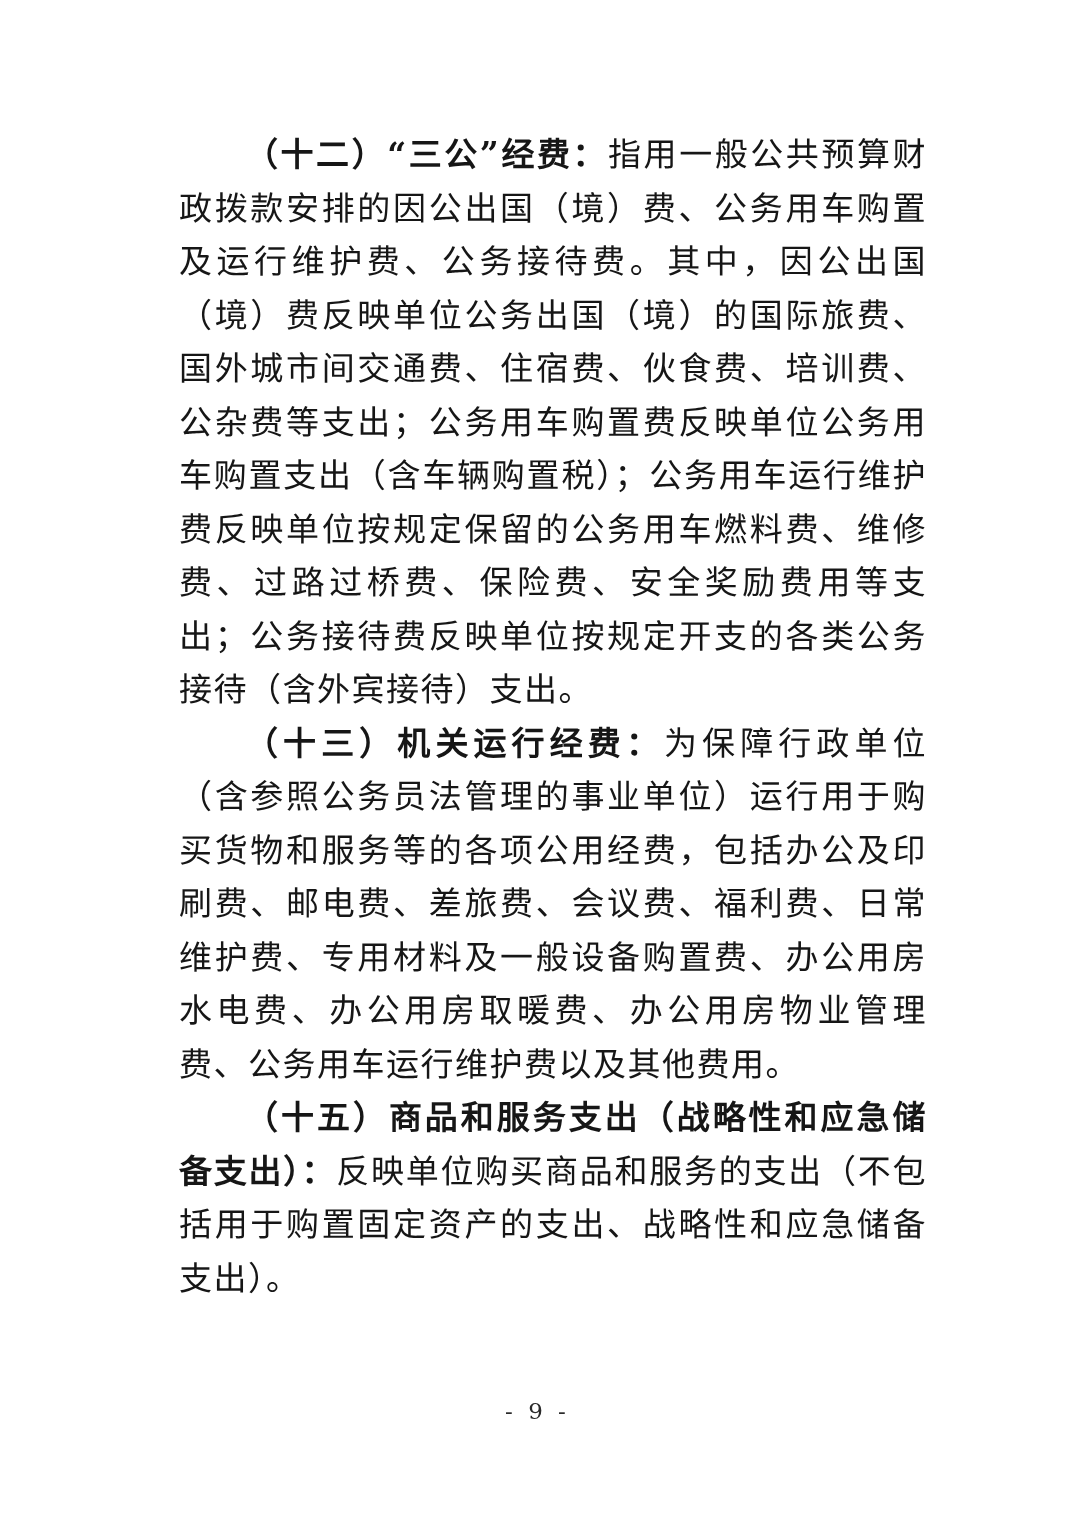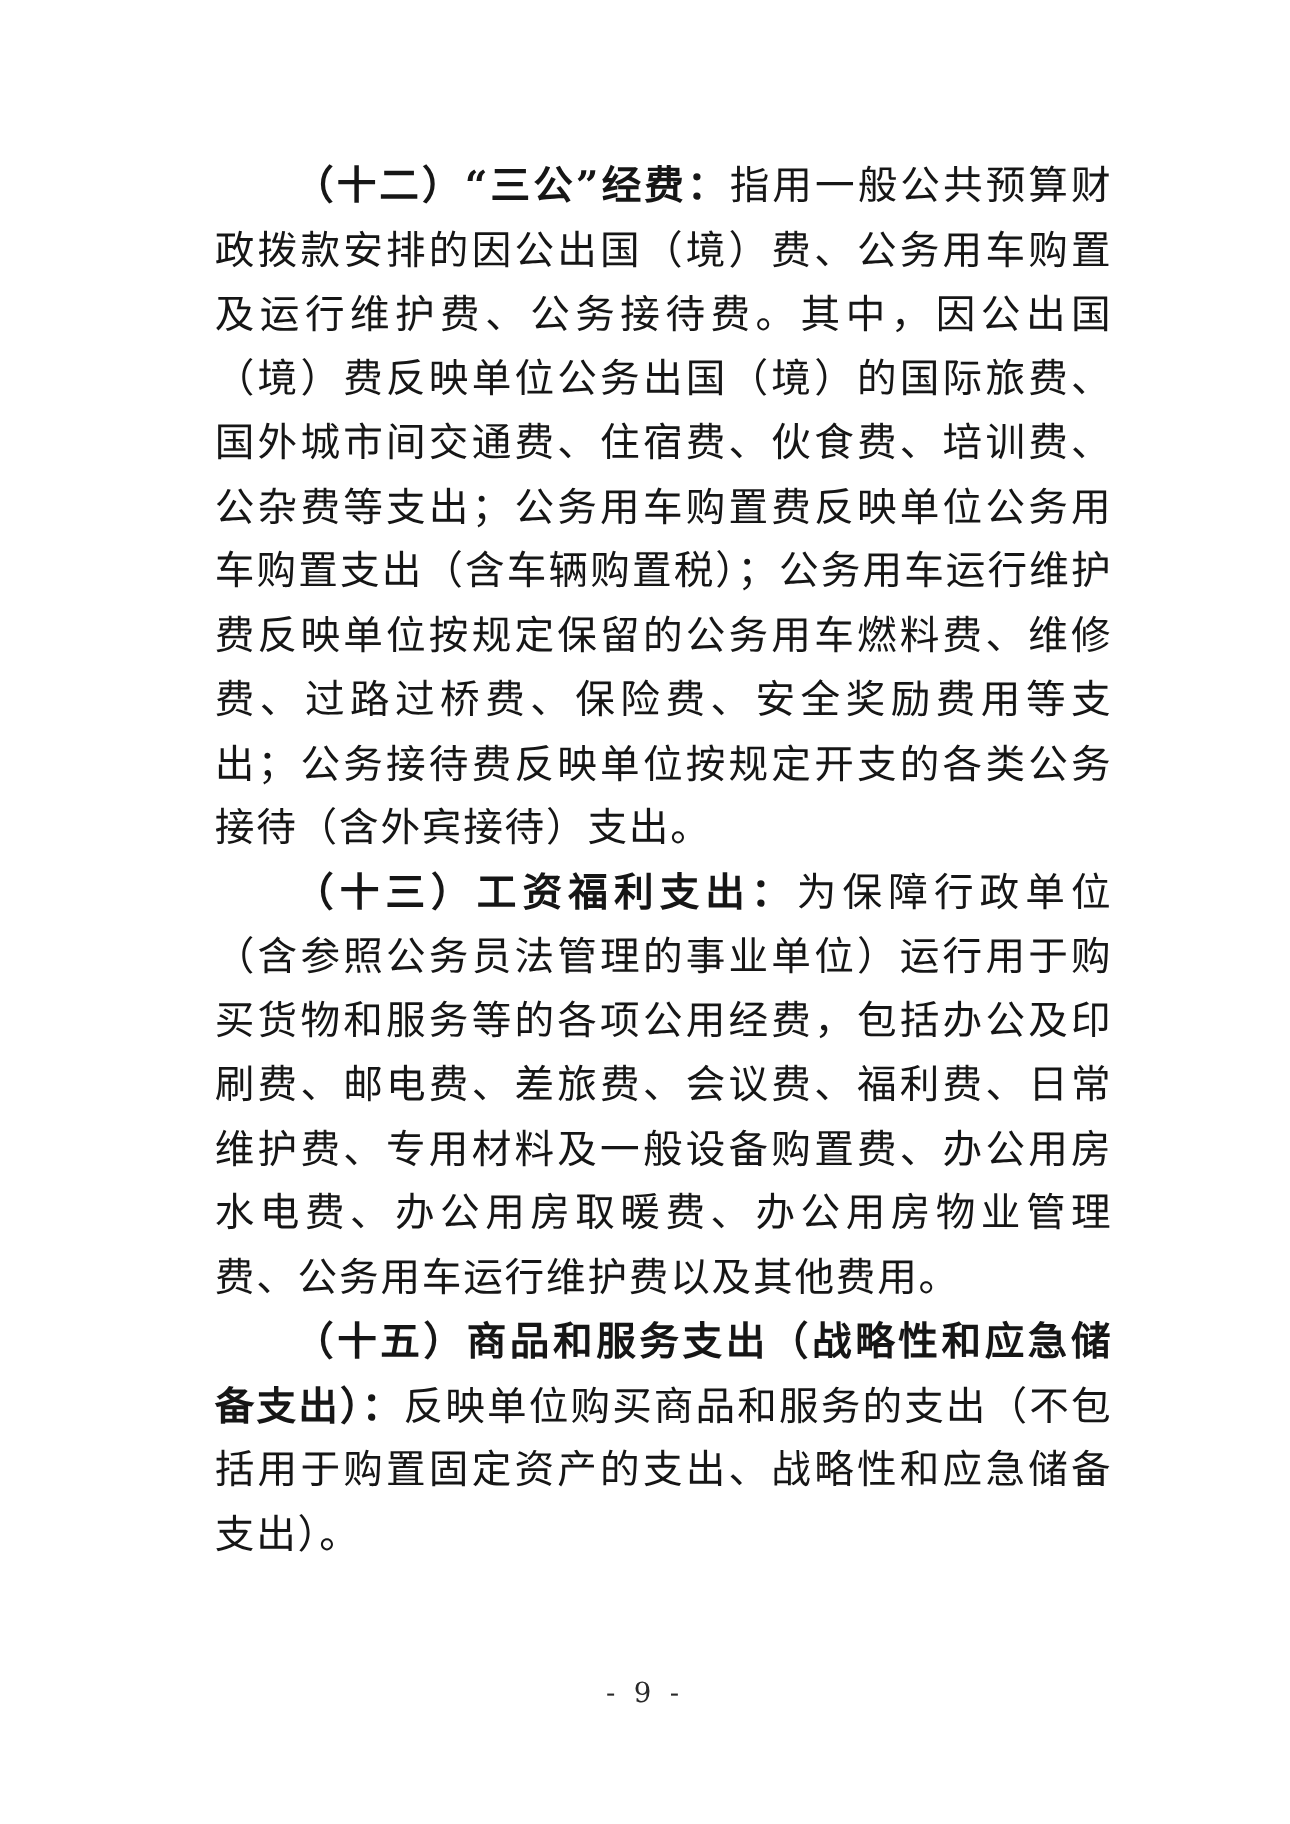--- a/index.html
+++ b/index.html
@@ -46,18 +46,18 @@
     color: #2a2a2a;
     font-family: "DejaVu Serif", "Liberation Serif", serif;
   }
 </style>
 </head>
 <body>
 
 <div class="page">
   <div class="content">
     <p><span class="lead">（十二）“三公”经费：</span><span>指用一般公共预算财政拨款安排的因公出国（境）费、公务用车购置及运行维护费、公务接待费。其中，因公出国（境）费反映单位公务出国（境）的国际旅费、国外城市间交通费、住宿费、伙食费、培训费、公杂费等支出；公务用车购置费反映单位公务用车购置支出（含车辆购置税）；公务用车运行维护费反映单位按规定保留的公务用车燃料费、维修费、过路过桥费、保险费、安全奖励费用等支出；公务接待费反映单位按规定开支的各类公务接待（含外宾接待）支出。</span></p>
-    <p><span class="lead">（十三）工资福利支出：</span><span>为保障行政单位（含参照公务员法管理的事业单位）运行用于购买货物和服务等的各项公用经费，包括办公及印刷费、邮电费、差旅费、会议费、福利费、日常维护费、专用材料及一般设备购置费、办公用房水电费、办公用房取暖费、办公用房物业管理费、公务用车运行维护费以及其他费用。</span></p>
+    <p><span class="lead">（十三）机关运行经费：</span><span>为保障行政单位（含参照公务员法管理的事业单位）运行用于购买货物和服务等的各项公用经费，包括办公及印刷费、邮电费、差旅费、会议费、福利费、日常维护费、专用材料及一般设备购置费、办公用房水电费、办公用房取暖费、办公用房物业管理费、公务用车运行维护费以及其他费用。</span></p>
     <p><span class="lead">（十五）商品和服务支出（战略性和应急储备支出）：</span><span>反映单位购买商品和服务的支出（不包括用于购置固定资产的支出、战略性和应急储备支出）。</span></p>
     <p></p>
   </div>
   <div class="footer">- 9 -</div>
 </div>
 
 </body></html>

